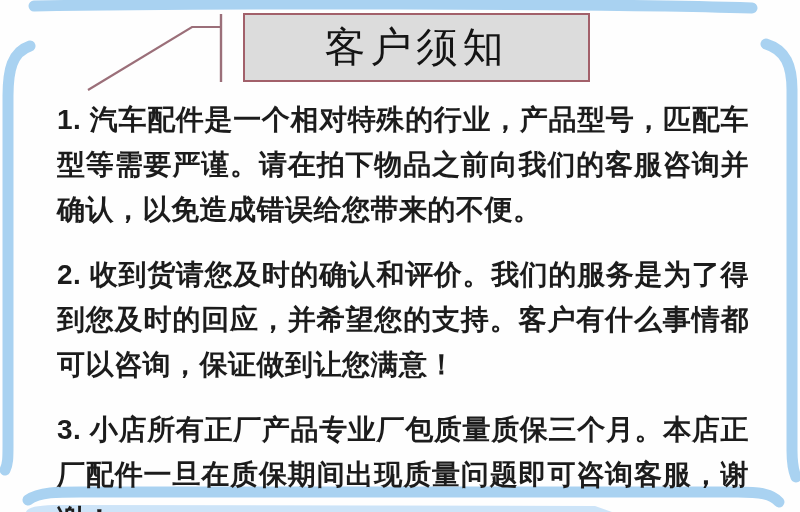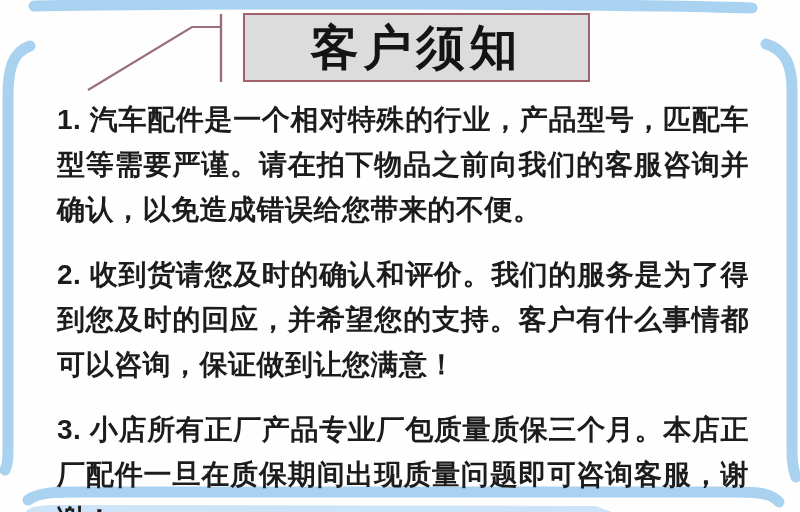--- a/index.html
+++ b/index.html
@@ -25,22 +25,22 @@
   }
   .title-box{
     position:absolute;
     left:243px;top:13px;
     width:347px;height:69px;
     background:var(--title-box-fill);
     border:2px solid var(--title-box-border);
     display:flex;align-items:center;justify-content:center;
   }
   .title-box h1{
-    font-size:48px;
-    font-weight:bold;
+    font-size:41px;
+    font-weight:normal;
     letter-spacing:5px;
     color:#141414;
     white-space:nowrap;
   }
   .content{
     position:absolute;
     left:57px;top:97px;
     width:692px;
   }
   .notice{

